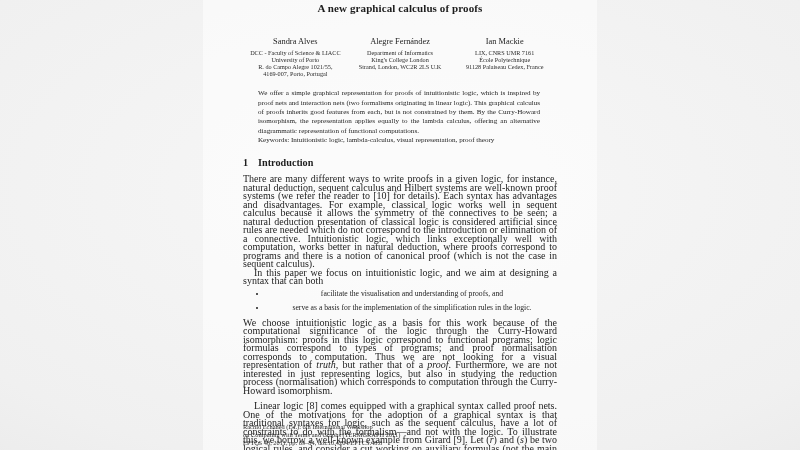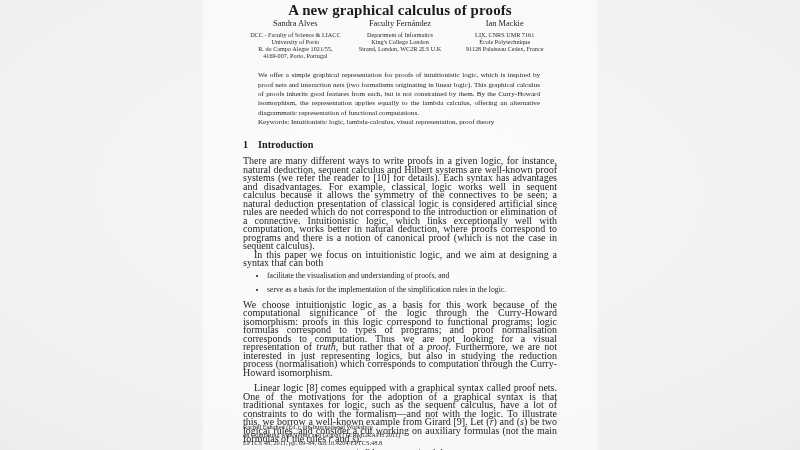--- a/index.html
+++ b/index.html
@@ -16,24 +16,24 @@
     position: absolute; left: 203px; top: 0; width: 394px; height: 450px;
     background: rgba(255,255,255,0.55);
   }
   .content {
     position: absolute; left: 243px; top: 0; width: 314px; height: 450px;
     color: #1d1d1d;
     filter: blur(0.3px);
   }
   .paper-title {
     margin-top: 2px; text-align: center;
-    font-size: 15px; font-weight: bold; letter-spacing: 0.1px;
+    font-size: 11px; font-weight: bold; letter-spacing: 0.1px;
   }
   .authors-row {
-    display: flex; justify-content: space-between; margin-top: 0; font-family: Liberation Serif, serif;
+    display: flex; justify-content: space-between; margin-top: 23px; font-family: Liberation Serif, serif;
   }
   .author-card { flex: 1 1 0; text-align: center; }
   .author-name { font-size: 8.4px; margin-bottom: 2.5px; }
   .affil-line { font-size: 6.2px; line-height: 7.2px; color: #2a2a2a; }
   .abstract-block {
     margin: 12px 0 0 15px; width: 282px;
     font-size: 7.1px; line-height: 9.3px; text-align: justify;
   }
   .keywords-line { font-size: 7.1px; line-height: 9.3px; }
   .section-heading {
@@ -43,21 +43,21 @@
   .section-title-text { display: inline-block; margin-left: 10px; }
   .body-par {
     margin: 0; font-size: 10px; line-height: 8.5px; text-align: justify;
   }
   .first-par { margin-top: 7px; }
   .indent { text-indent: 11px; }
   .bullet-list {
     margin: 4px 0 0 0; padding-left: 24px;
   }
   .bullet-list li {
-    font-size: 7.7px; line-height: 8.5px; margin-bottom: 6px;
+    font-size: 7.7px; line-height: 8.5px; margin-bottom: 6px; text-align: center;
   }
   .bullet-list li::marker { font-size: 7px; }
   .par-gap { margin-top: 7px; }
   .small-gap { margin-top: 3px; }
   
   .proof-row { margin-top: 4px; text-align: center; }
   .cut-block { position: relative; display: inline-block; font-size: 7.8px; }
   .cut-top { display: flex; justify-content: flex-start; align-items: flex-end; gap: 34px; padding: 0 6px 1px 6px; }
   .infrule { position: relative; display: inline-block; }
   .frac { display: inline-flex; flex-direction: column; align-items: center; }
@@ -90,21 +90,21 @@
 
     <div class="authors-row">
       <div class="author-card">
         <div class="author-name">Sandra Alves</div>
         <div class="affil-line">DCC - Faculty of Science &amp; LIACC</div>
         <div class="affil-line">University of Porto</div>
         <div class="affil-line">R. do Campo Alegre 1021/55,</div>
         <div class="affil-line">4169-007, Porto, Portugal</div>
       </div>
       <div class="author-card">
-        <div class="author-name">Faculty Fernández</div>
+        <div class="author-name">Alegre Fernández</div>
         <div class="affil-line">Department of Informatics</div>
         <div class="affil-line">King's College London</div>
         <div class="affil-line">Strand, London, WC2R 2LS U.K</div>
       </div>
       <div class="author-card">
         <div class="author-name">Ian Mackie</div>
         <div class="affil-line">LIX, CNRS UMR 7161</div>
         <div class="affil-line">École Polytechnique</div>
         <div class="affil-line">91128 Palaiseau Cedex, France</div>
       </div>

